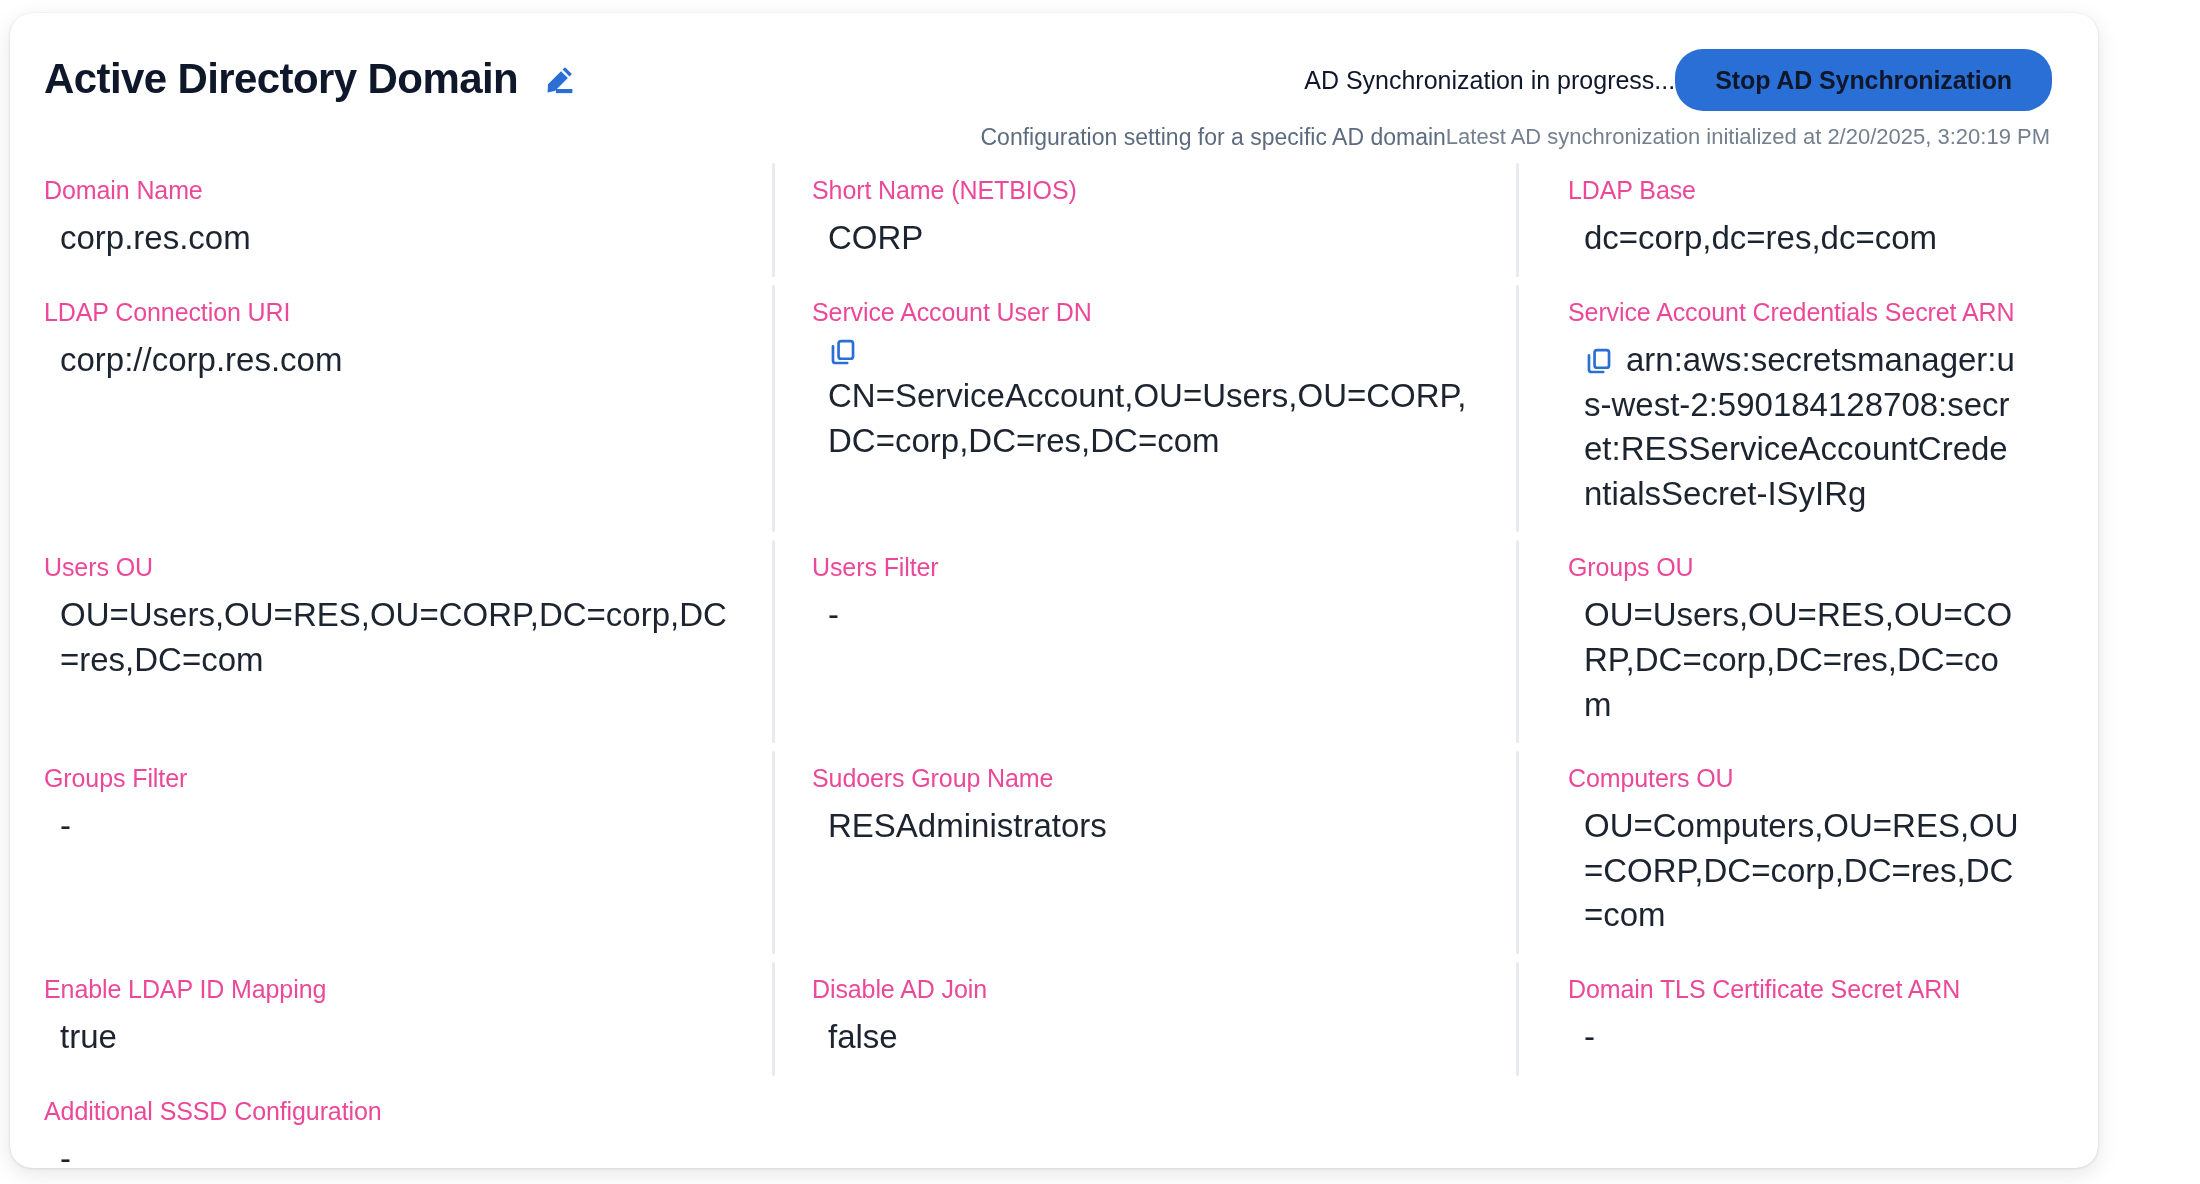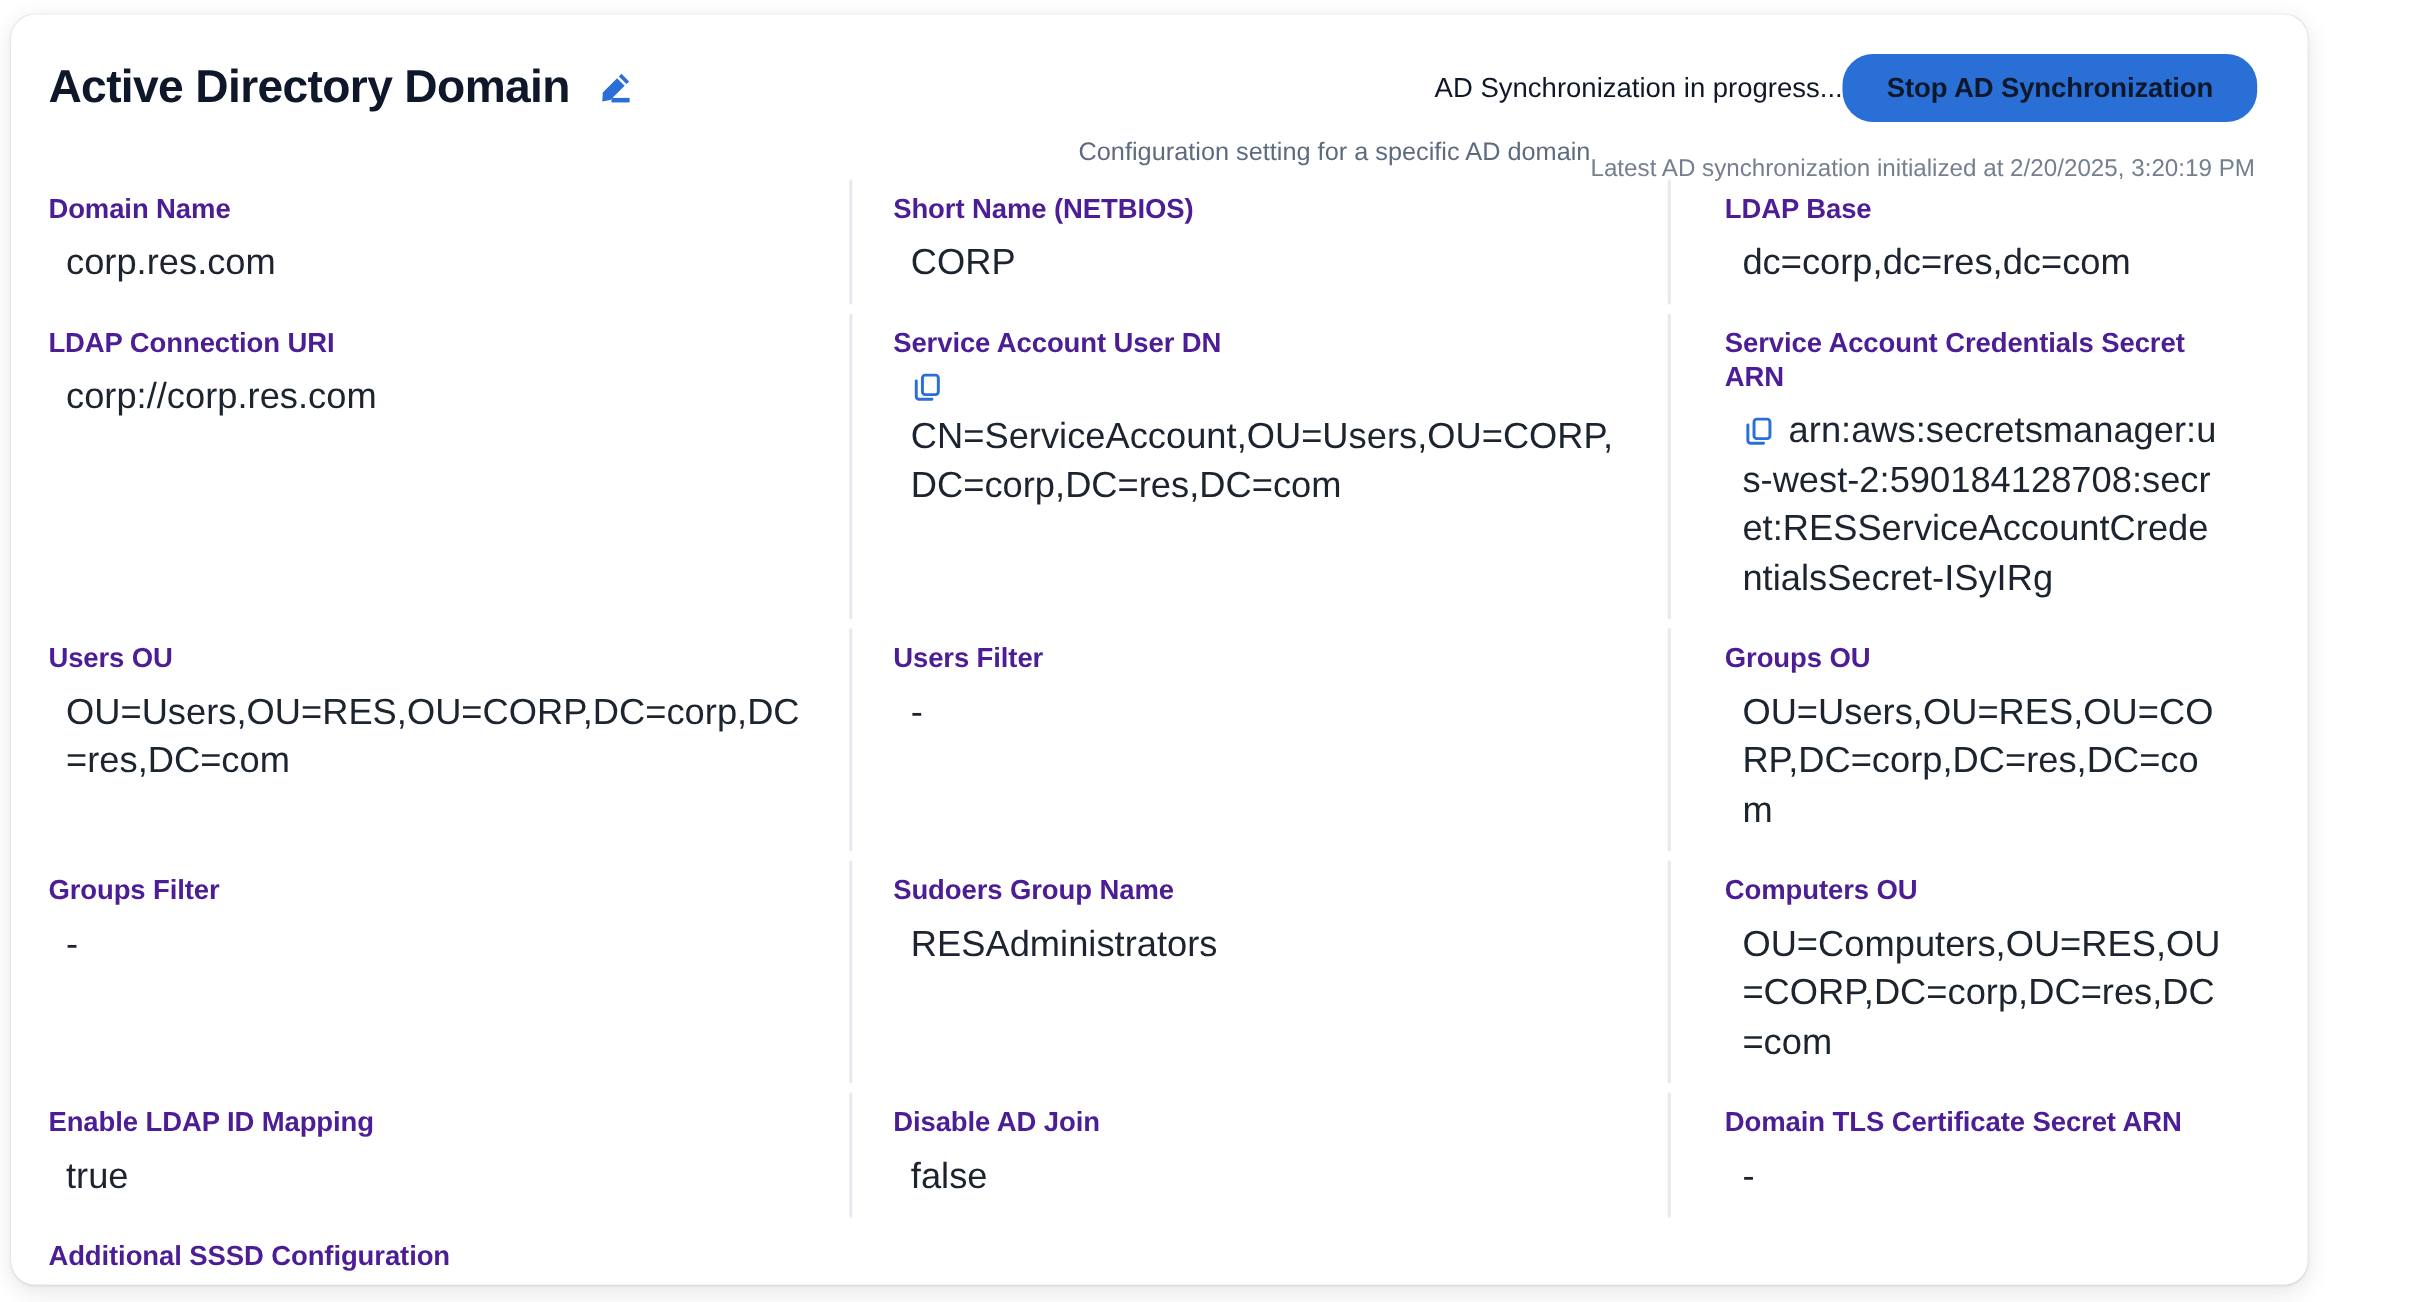--- a/index.html
+++ b/index.html
@@ -112,21 +112,20 @@
   .subtitle {
     font-size: 23px;
     color: #5c6b7f;
   }
 
   .sync-timestamp {
     font-size: 22px;
     color: #74808f;
     white-space: nowrap;
     padding-right: 2px;
-    margin-top: 16px;
   }
 
   
   .fields-grid {
     padding: 0 46px 0 34px;
   }
 
   .field-row {
     display: flex;
     align-items: stretch;
@@ -149,22 +148,22 @@
     top: 2px;
     bottom: 6px;
     width: 3px;
     background: #e7eaee;
     border-radius: 2px;
   }
   .field-cell.no-divider::before { display: none; }
 
   .field-label {
     font-size: 25px;
-    font-weight: bold;
-    color: #4c1d95;
+    font-weight: normal;
+    color: #ec4899;
     line-height: 1.25;
     margin-bottom: 10px;
     letter-spacing: -0.1px;
   }
 
   .field-value {
     font-size: 33px;
     color: #1c2430;
     line-height: 1.35;
     word-break: break-all;

